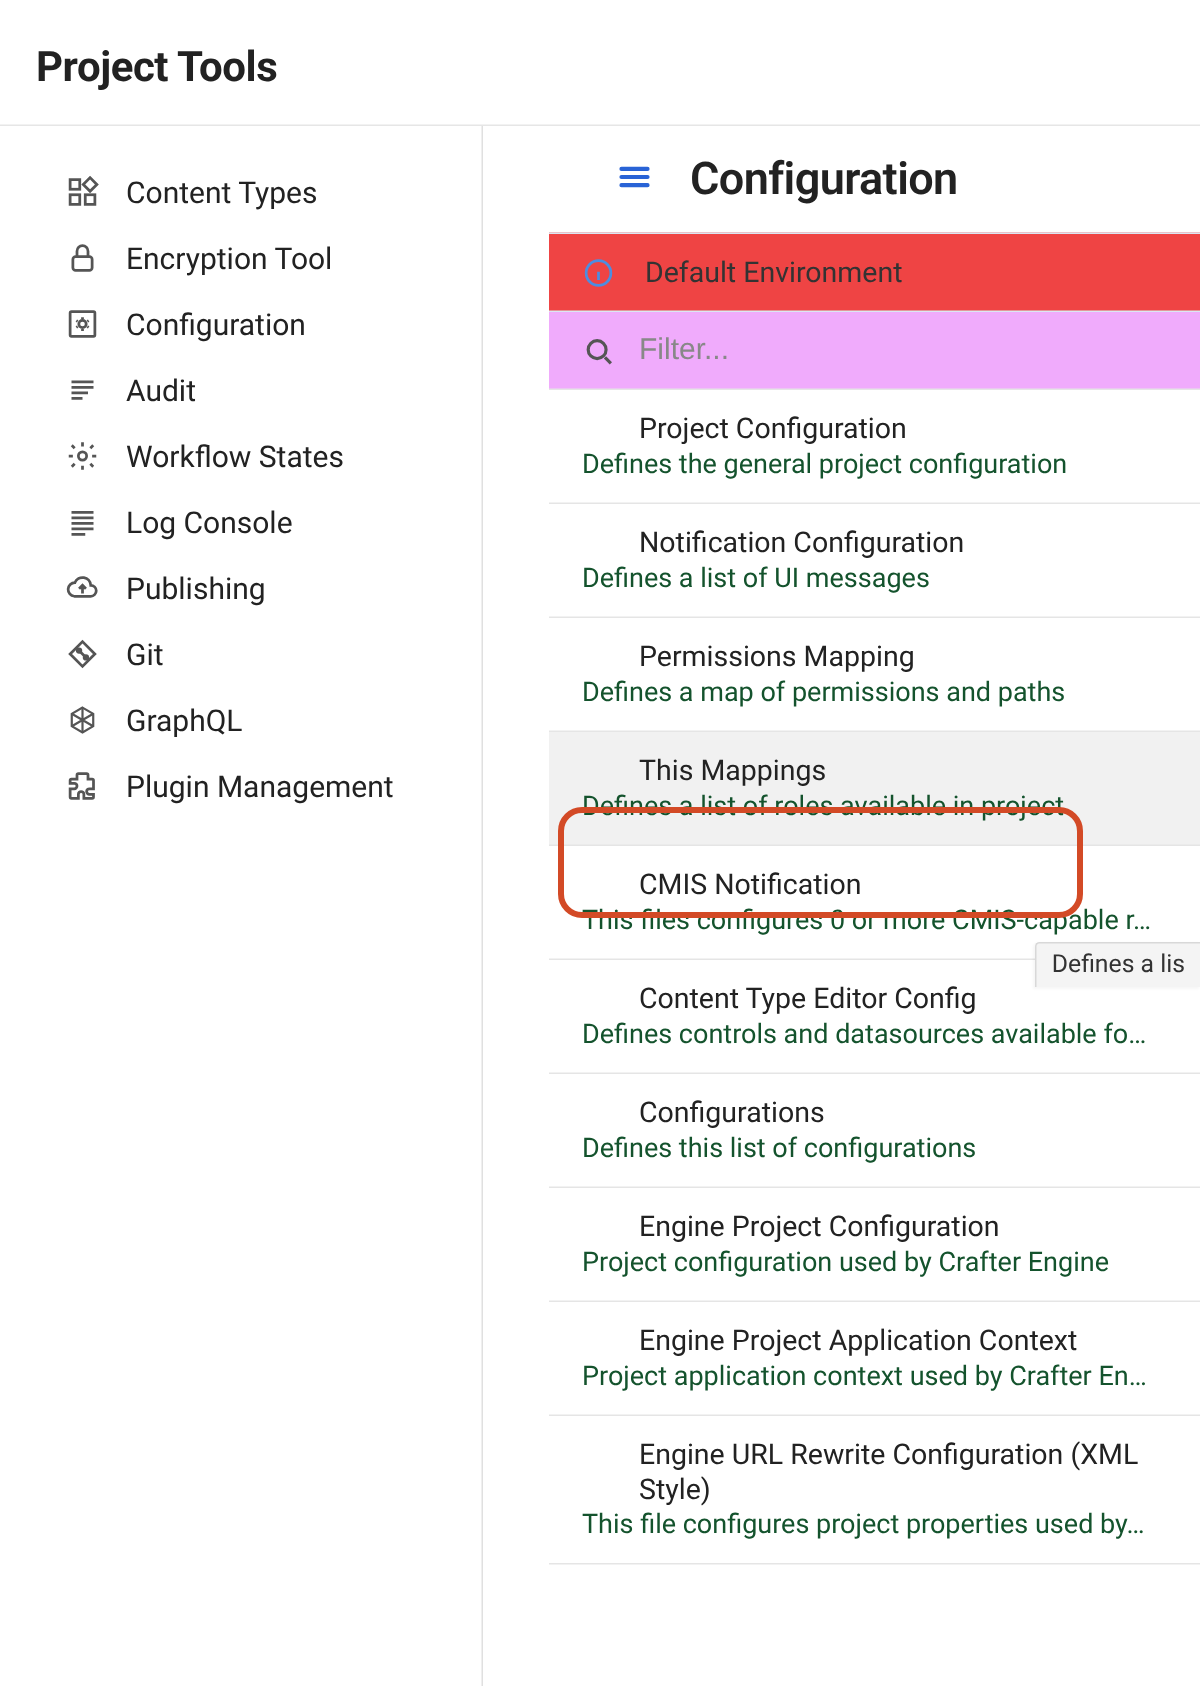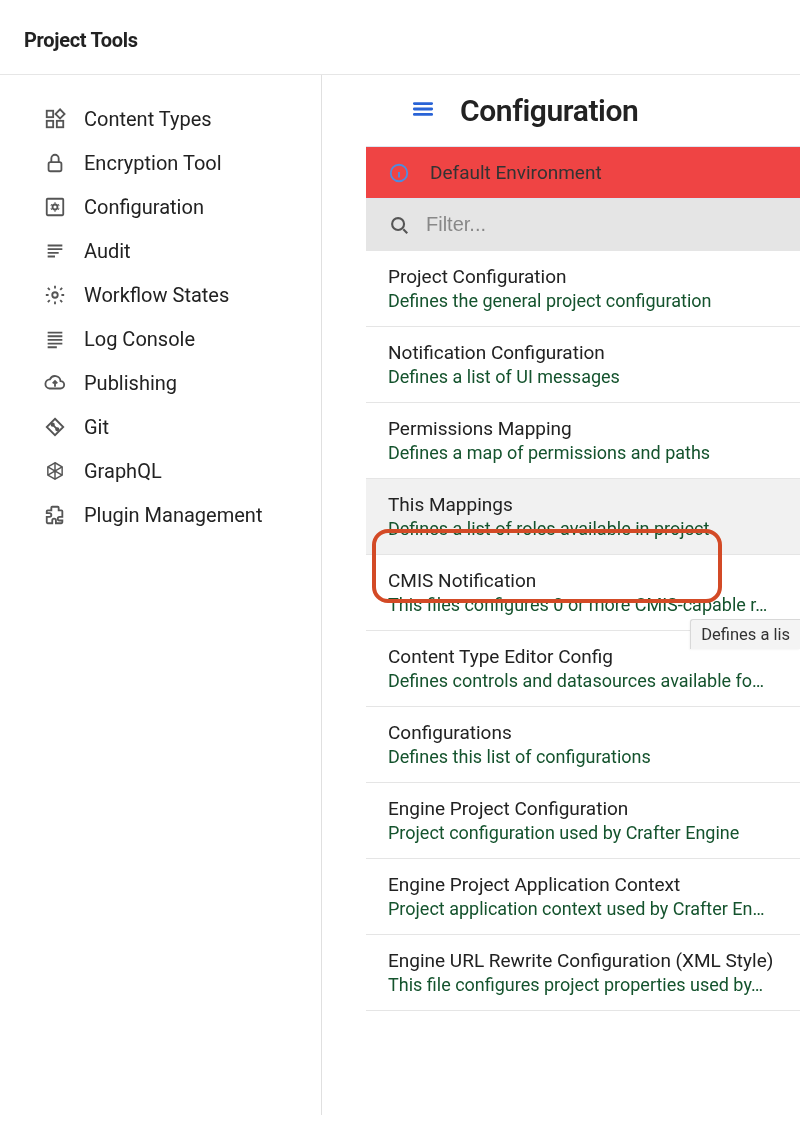--- a/index.html
+++ b/index.html
@@ -3,21 +3,21 @@
   <meta charset="utf-8">
   <style>
     * { box-sizing: border-box; margin: 0; padding: 0; }
     body {
       font-family: -apple-system, BlinkMacSystemFont, "Segoe UI", Roboto, Helvetica, Arial, sans-serif;
       color: #222;
       background: #fff;
       width: 800px;
     }
     .page-title {
-      font-size: 20px;
+      font-size: 28px;
       font-weight: 700;
       padding: 28px 0 22px 24px;
       letter-spacing: -.3px;
     }
     .divider-top { border-top: 1px solid #e6e6e6; }
     .layout { display: flex; gap: 44px; }
     .sidebar {
       width: 322px;
       padding: 22px 0 0 44px;
       border-right: 1px solid #e0e0e0;
@@ -55,36 +55,36 @@
       display: flex; align-items: center; gap: 20px;
       padding: 14px 0 14px 22px;
       color: #333;
       font-size: 19px;
     }
     .env-banner .info-icon { color:#4d8de0; width:22px; height:22px; display:inline-flex; }
     .filter-row {
       display: flex; align-items: center; gap: 16px;
       padding: 14px 0 14px 22px;
       border-bottom: 1px solid #e5e5e5;
-      background:#e5e5e5;
+      background:#f0abfc;
     }
     .filter-row .search-icon { width:22px; height:22px; color:#555; display:inline-flex; }
     .filter-input {
       border: none; outline: none; font-size: 20px; width: 100%;
       background: transparent; color:#333;
     }
     .filter-input::placeholder { color:#888; }
     .config-list { }
     .config-item {
       padding: 14px 22px 15px 22px;
       border-bottom: 1px solid #e5e5e5;
       cursor: pointer;
     }
     .config-item.selected { background:#f1f1f1; }
-    .cfg-title { font-size: 19px; color:#222; }
+    .cfg-title { font-size: 19px; color:#222;margin-left:38px; }
     .cfg-desc { font-size: 18px; color:#14532d; margin-top: 2px;
       white-space: nowrap; overflow: hidden; text-overflow: ellipsis; max-width: 395px;
     }
     .highlight-ring {
       position: absolute;
       border: 4px solid #d34a26;
       border-radius: 16px;
       pointer-events:none;
     }
     .tooltip {

